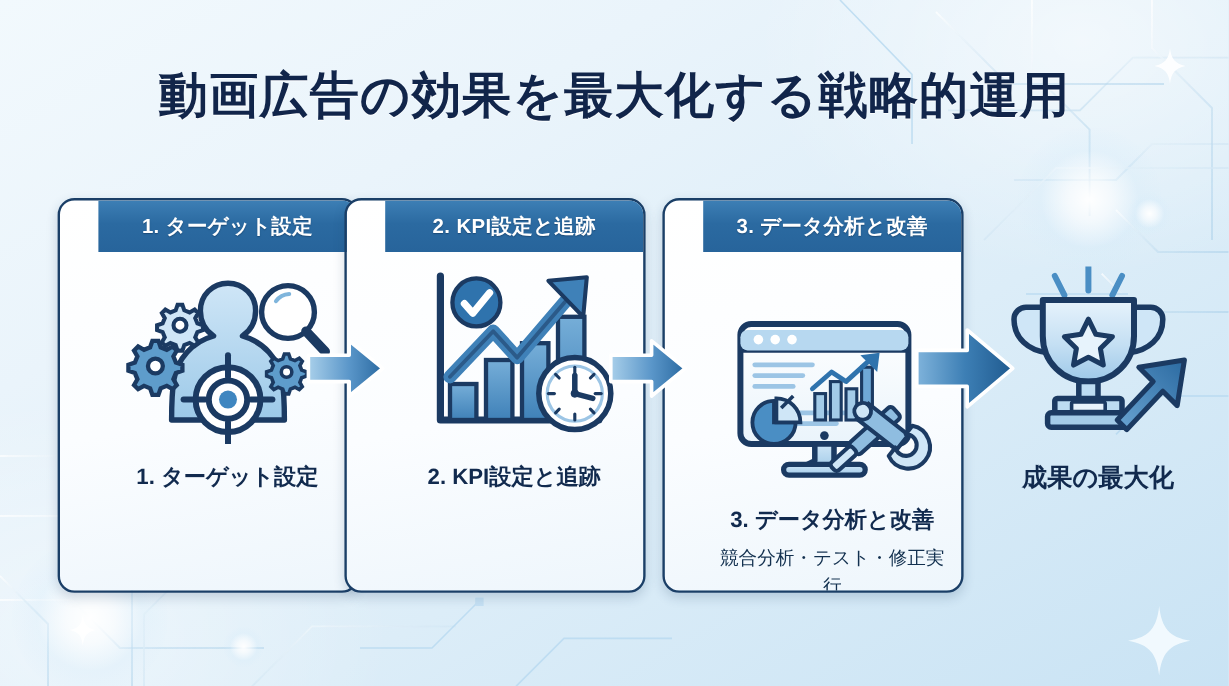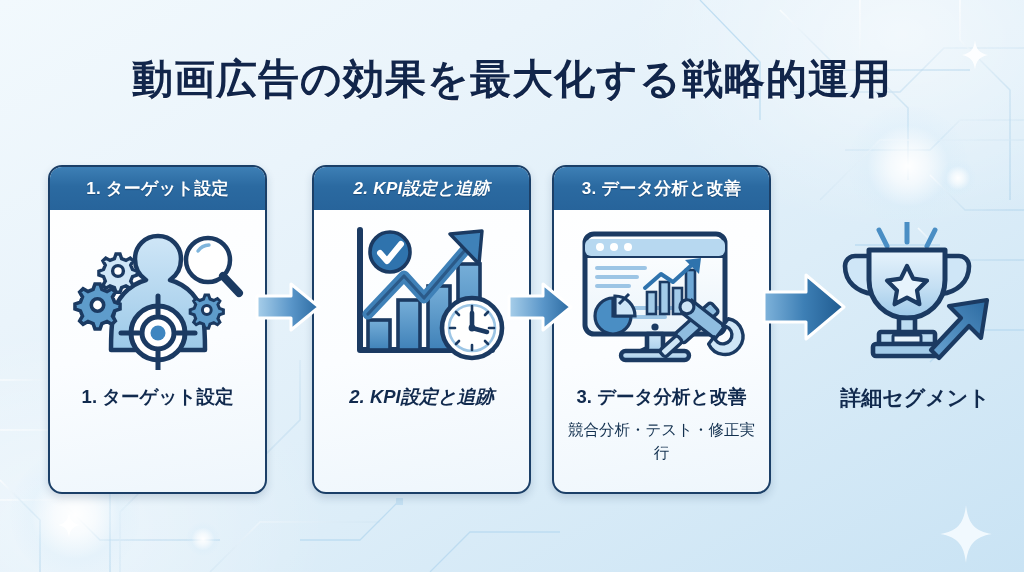--- a/index.html
+++ b/index.html
@@ -67,24 +67,25 @@
     top: 165px;
     width: 215px;
     height: 325px;
     border: 2px solid #1b3f67;
     border-radius: 14px;
     background: linear-gradient(170deg, #ffffff 0%, #fbfdff 55%, #eef6fc 100%);
     box-shadow: 0 4px 9px rgba(25,60,100,0.18);
     overflow: hidden;
     display: flex;
     flex-direction: column;
+    padding-left: 32px;
   }
   #card-1 { left: 48px; }
-  #card-2 { left: 312px; font-style: italic; }
-  #card-3 { left: 552px; }
+  #card-2 { left: 287px; }
+  #card-3 { left: 552px; gap: 36px; }
 
   .card-header {
     height: 43px;
     flex: 0 0 43px;
     background: linear-gradient(180deg, #3d7fb5 0%, #2b6aa1 45%, #27649b 100%);
     color: #ffffff;
     font-size: 17px;
     font-weight: 700;
     display: flex;
     align-items: center;
@@ -470,16 +471,16 @@
 
         <path d="M64 96 L80 96 L80 112 L64 112 Z" fill="#bcdcf2" stroke="#1b3a62" stroke-width="4.6" stroke-linejoin="round"></path>
 
         <rect x="44" y="110" width="56" height="14" rx="2" fill="#bcdcf2" stroke="#1b3a62" stroke-width="4.6"></rect>
         <rect x="38" y="122" width="68" height="12" rx="3" fill="#a3cbe8" stroke="#1b3a62" stroke-width="4.6"></rect>
         <rect x="58" y="113" width="28" height="8" rx="1.5" fill="#e7f3fc" stroke="#1b3a62" stroke-width="3"></rect>
 
         <path d="M96 128 L126 96 L114 84 L152 78 L146 116 L134 104 L104 136 Z" fill="url(#arrowUpGrad)" stroke="#1b3a62" stroke-width="4.2" stroke-linejoin="round"></path>
       </svg>
     </div>
-    <div class="outcome-label">詳細セグメント</div>
+    <div class="outcome-label">成果の最大化</div>
   </div>
 
 </div>
 
 </body></html>

